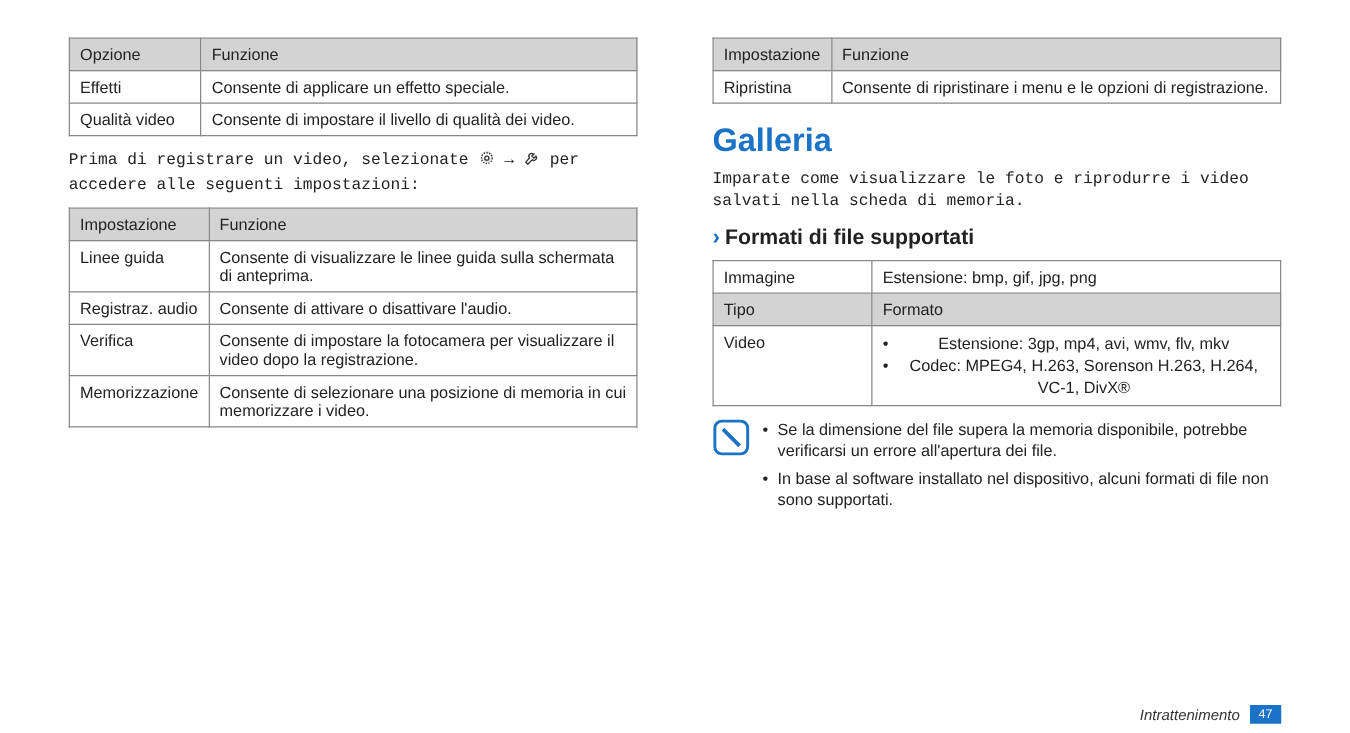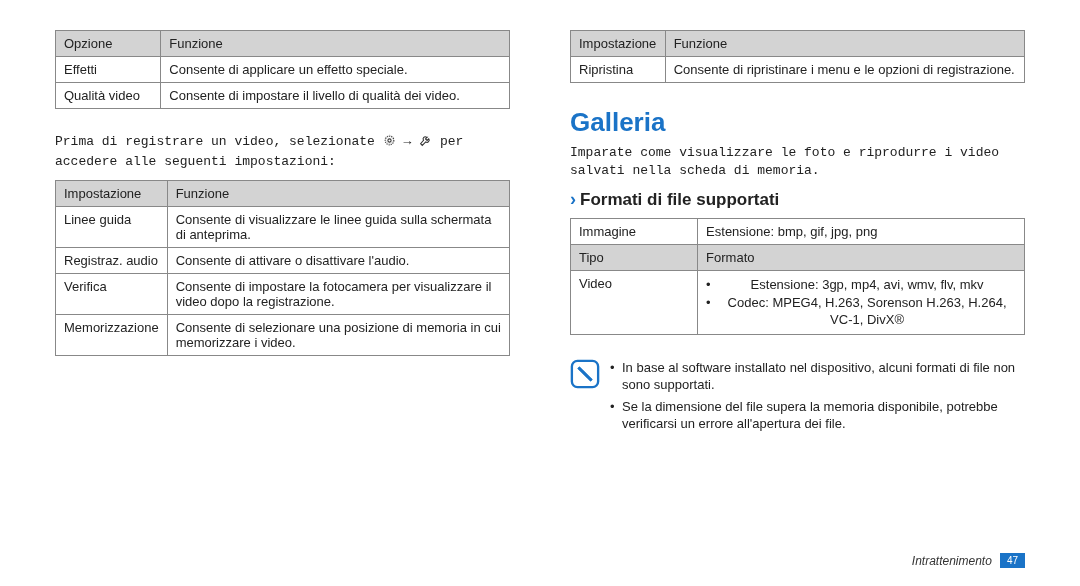--- a/index.html
+++ b/index.html
@@ -17,21 +17,21 @@
     display: flex;
     gap: 60px;
   }
   .col {
     flex: 1;
     min-width: 0;
   }
   table {
     width: 100%;
     border-collapse: collapse;
-    margin-bottom: 24px;
+    margin-bottom: 10px;
   }
   th, td {
     border: 1px solid #888;
     padding: 5px 8px;
     text-align: left;
     vertical-align: top;
     font-weight: normal;
   }
   th {
     background: #d3d3d3;
@@ -102,21 +102,21 @@
     line-height: 1.35;
   }
   .video-cell li::before {
     content: "•";
     position: absolute;
     left: 0;
   }
   .footer {
     position: absolute;
     right: 55px;
-    bottom: 18px;
+    bottom: 7px;
     font-size: 12px;
     font-style: italic;
     color: #333;
     display: flex;
     align-items: center;
     gap: 8px;
   }
   .pagenum {
     background: #1a73c7;
     color: #fff;
@@ -249,22 +249,22 @@
           <path d="M9 23 L9 9 L23 9" stroke="#1a73c7" stroke-width="0" fill="none"></path>
           <path d="M8 8 h16 v3 h-13 l13 13 h-3 l-13 -13 v13 h-3z" fill="#1a73c7" opacity="0"></path>
           <path d="M9 9 L23 9 L23 12 L14 12 L23 21 L23 23 L21 23 L12 14 L12 23 L9 23 Z" fill="#1a73c7" opacity="0"></path>
           <line x1="9" y1="9" x2="23" y2="23" stroke="#1a73c7" stroke-width="3"></line>
           <polyline points="9,23 9,9 23,9" fill="none" stroke="#1a73c7" stroke-width="3" opacity="0"></polyline>
 
         </svg>
       </div>
       <div class="note-body">
         <ul>
+          <li>Se la dimensione del file supera la memoria disponibile, potrebbe verificarsi un errore all'apertura dei file.</li>
           <li>In base al software installato nel dispositivo, alcuni formati di file non sono supportati.</li>
-          <li>Se la dimensione del file supera la memoria disponibile, potrebbe verificarsi un errore all'apertura dei file.</li>
         </ul>
       </div>
     </div>
 
   </div>
 
 </div>
 
 <div class="footer">
   <span>Intrattenimento</span>

